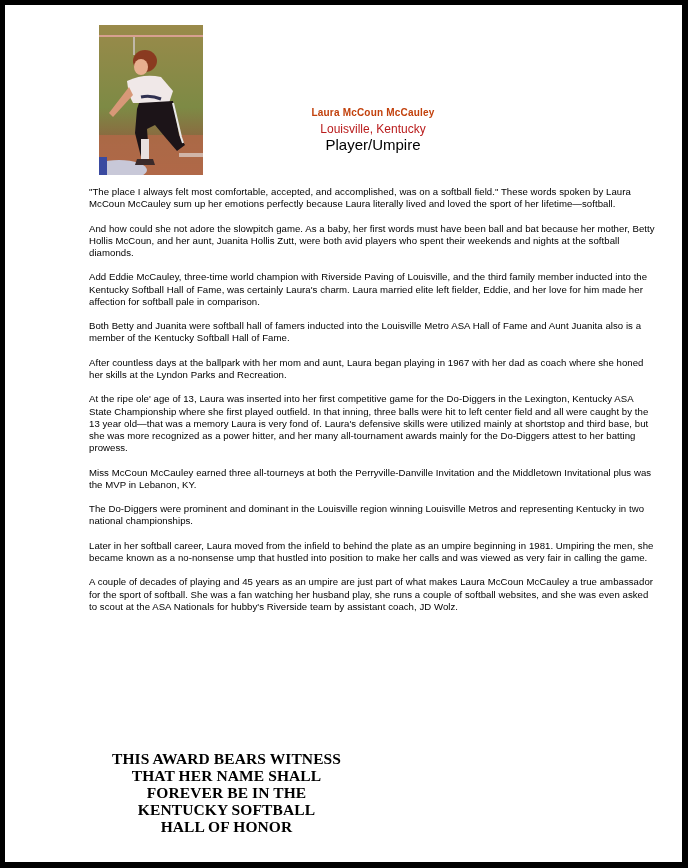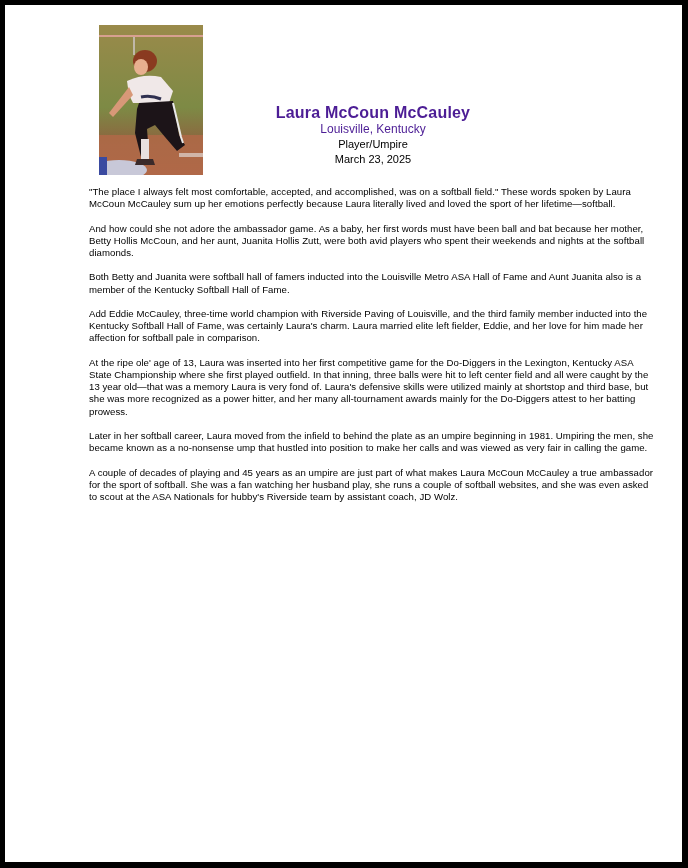--- a/index.html
+++ b/index.html
@@ -13,23 +13,23 @@
     }
     .photo {
       position: absolute; left: 94px; top: 20px; width: 104px; height: 150px;
       overflow: hidden;
     }
     .header {
       position: absolute; left: 200px; top: 98px; width: 336px;
       text-align: center;
       font-family: "Liberation Sans", sans-serif;
     }
-    .name { color: #4c1d95; font-weight: bold; font-size: 16px; line-height: 19px; letter-spacing: 0.2px; }
-    .location { color: #4c1d95; font-size: 12px; line-height: 15px; }
-    .role, .date { color: #000; font-size: 11px; line-height: 15px; }
+    .name { color: #c2410c; font-weight: bold; font-size: 10px; line-height: 19px; letter-spacing: 0.2px; }
+    .location { color: #b91c1c; font-size: 12px; line-height: 15px; }
+    .role, .date { color: #000; font-size: 15px; line-height: 15px; }
     .body-text {
       position: absolute; left: 84px; top: 181px; width: 566px;
       font-family: "Liberation Sans", sans-serif;
       font-size: 9.6px; line-height: 12.2px; color: #000;
       letter-spacing: 0.05px;
     }
     .body-text p { margin: 0 0 12.2px 0; }
     .award {
       position: absolute; left: 84px; top: 745px; width: 275px;
       font-family: "Liberation Serif", serif; font-weight: bold;
@@ -69,27 +69,36 @@
       <path d="M74 78 L82 112 L84 118" stroke="#e8e8e8" stroke-width="2" fill="none"></path>
       <rect x="42" y="114" width="8" height="20" fill="#e8e0e0"></rect>
       <path d="M38 134 L54 134 L56 140 L36 140 Z" fill="#3a2a2a"></path>
     </svg>
   </div>
 
   <div class="header">
     <div class="name">Laura McCoun McCauley</div>
     <div class="location">Louisville, Kentucky</div>
     <div class="role">Player/Umpire</div>
-    <div class="date">March 23, 2025</div>
   </div>
 
   <div class="body-text">
     <p>"The place I always felt most comfortable, accepted, and accomplished, was on a softball field."  These words spoken by Laura McCoun McCauley sum up her emotions perfectly because Laura literally lived and loved the sport of her lifetime—softball.</p>
-    <p>And how could she not adore the ambassador game.  As a baby, her first words must have been ball and bat because her mother, Betty Hollis McCoun, and her aunt, Juanita Hollis Zutt, were both avid players who spent their weekends and nights at the softball diamonds.</p>
+    <p>And how could she not adore the slowpitch game.  As a baby, her first words must have been ball and bat because her mother, Betty Hollis McCoun, and her aunt, Juanita Hollis Zutt, were both avid players who spent their weekends and nights at the softball diamonds.</p>
+    <p>Add Eddie McCauley, three-time world champion with Riverside Paving of Louisville, and the third family member inducted into the Kentucky Softball Hall of Fame, was certainly Laura's charm.  Laura married elite left fielder, Eddie, and her love for him made her affection for softball pale in comparison.</p>
     <p>Both Betty and Juanita were softball hall of famers inducted into the Louisville Metro ASA Hall of Fame and Aunt Juanita also is a member of the Kentucky Softball Hall of Fame.</p>
-    <p>Add Eddie McCauley, three-time world champion with Riverside Paving of Louisville, and the third family member inducted into the Kentucky Softball Hall of Fame, was certainly Laura's charm.  Laura married elite left fielder, Eddie, and her love for him made her affection for softball pale in comparison.</p>
+    <p>After countless days at the ballpark with her mom and aunt, Laura began playing in 1967 with her dad as coach where she honed her skills at the Lyndon Parks and Recreation.</p>
     <p>At the ripe ole' age of 13, Laura was inserted into her first competitive game for the Do-Diggers in the Lexington, Kentucky ASA State Championship where she first played outfield.  In that inning, three balls were hit to left center field and all were caught by the 13 year old—that was a memory Laura is very fond of.  Laura's defensive skills were utilized mainly at shortstop and third base, but she was more recognized as a power hitter, and her many all-tournament awards mainly for the Do-Diggers attest to her batting prowess.</p>
+    <p>Miss McCoun McCauley earned three all-tourneys at both the Perryville-Danville Invitation and the Middletown Invitational plus was the MVP in Lebanon, KY.</p>
+    <p>The Do-Diggers were prominent and dominant in the Louisville region winning Louisville Metros and representing Kentucky in two national championships.</p>
     <p>Later in her softball career, Laura moved from the infield to behind the plate as an umpire beginning in 1981.  Umpiring the men, she became known as a no-nonsense ump that hustled into position to make her calls and was viewed as very fair in calling the game.</p>
     <p>A couple of decades of playing and 45 years as an umpire are just part of what makes Laura McCoun McCauley a true ambassador for the sport of softball.  She was a fan watching her husband play, she runs a couple of softball websites, and she was even asked to scout at the ASA Nationals for hubby's Riverside team by assistant coach, JD Wolz.</p>
   </div>
 
+  <div class="award">
+    <div>THIS AWARD BEARS WITNESS</div>
+    <div>THAT HER NAME SHALL</div>
+    <div>FOREVER BE IN THE</div>
+    <div>KENTUCKY SOFTBALL</div>
+    <div>HALL OF HONOR</div>
+  </div>
 
 </div>
 
 </body></html>

